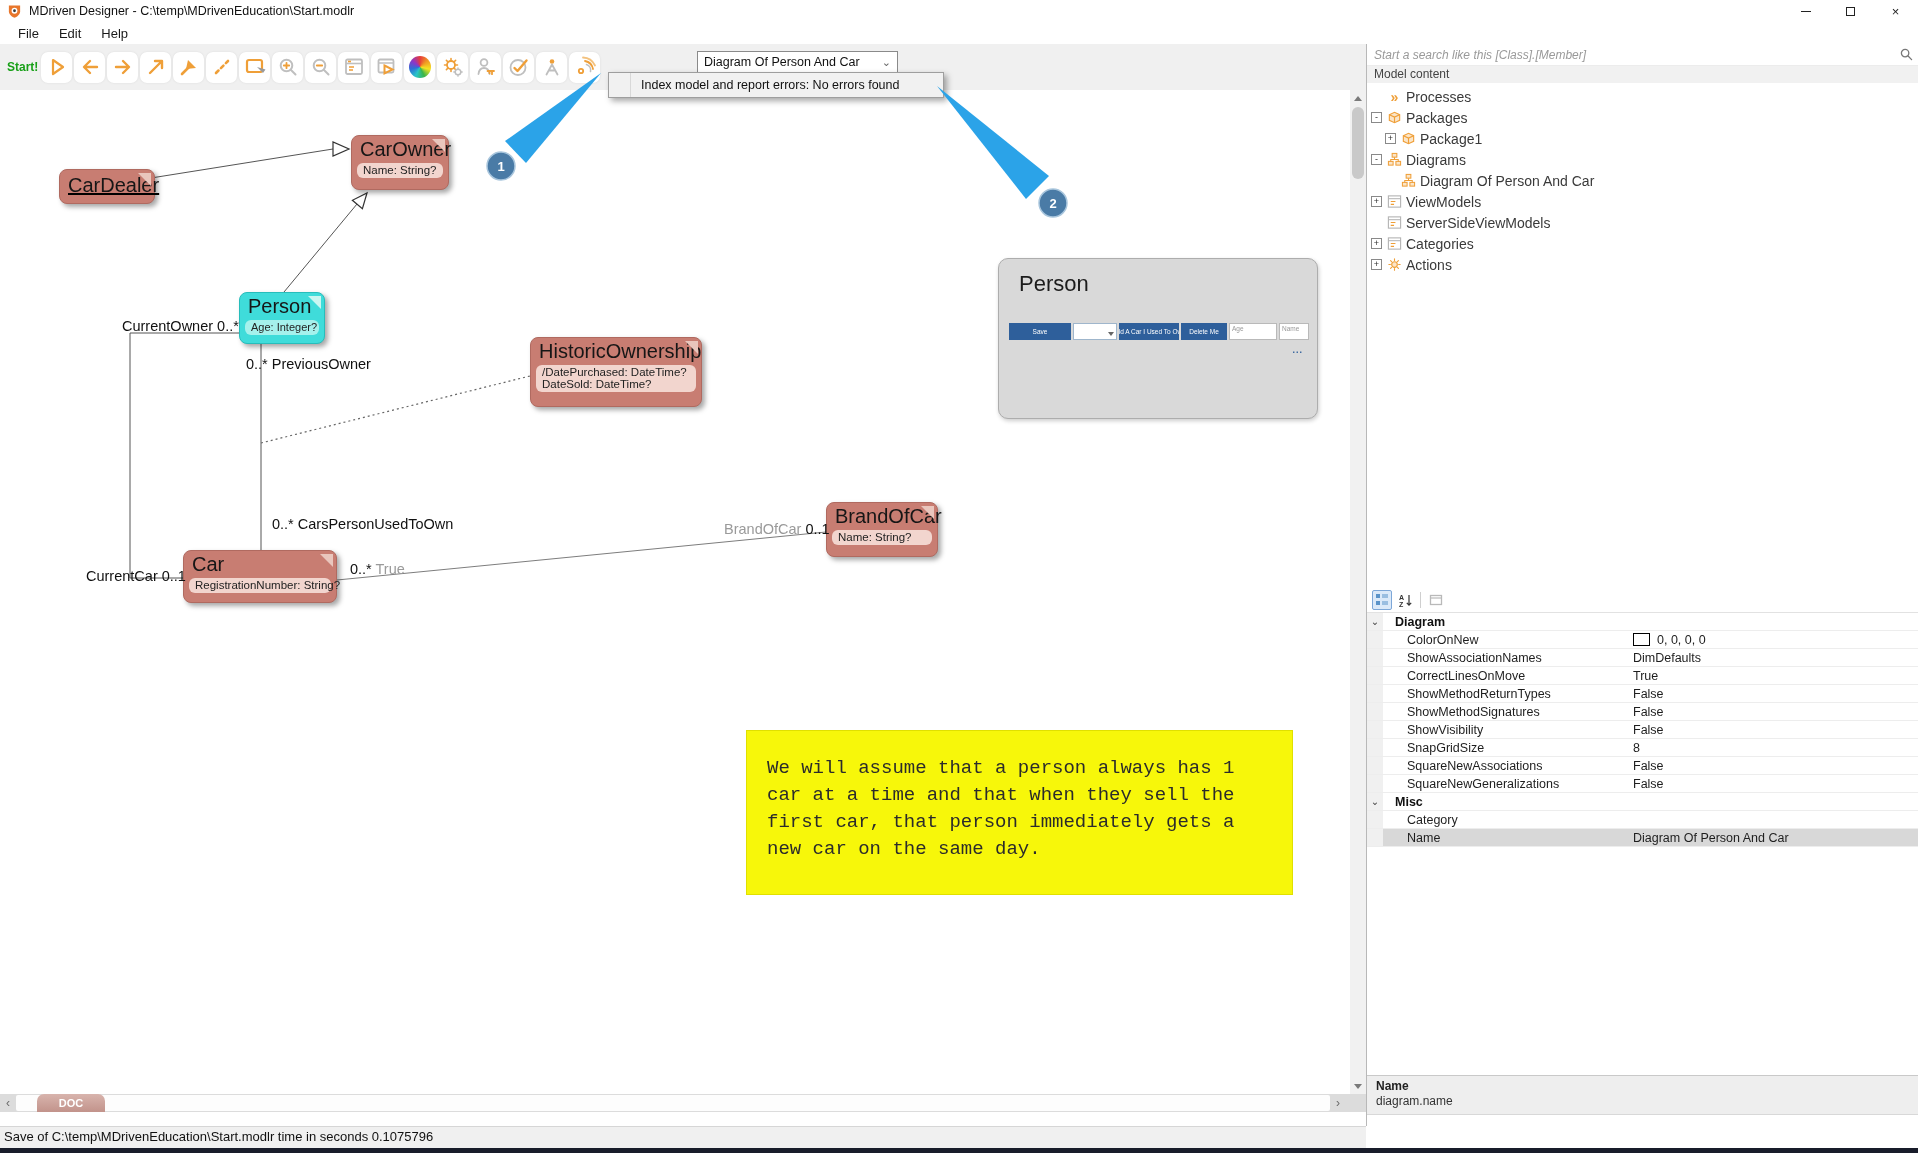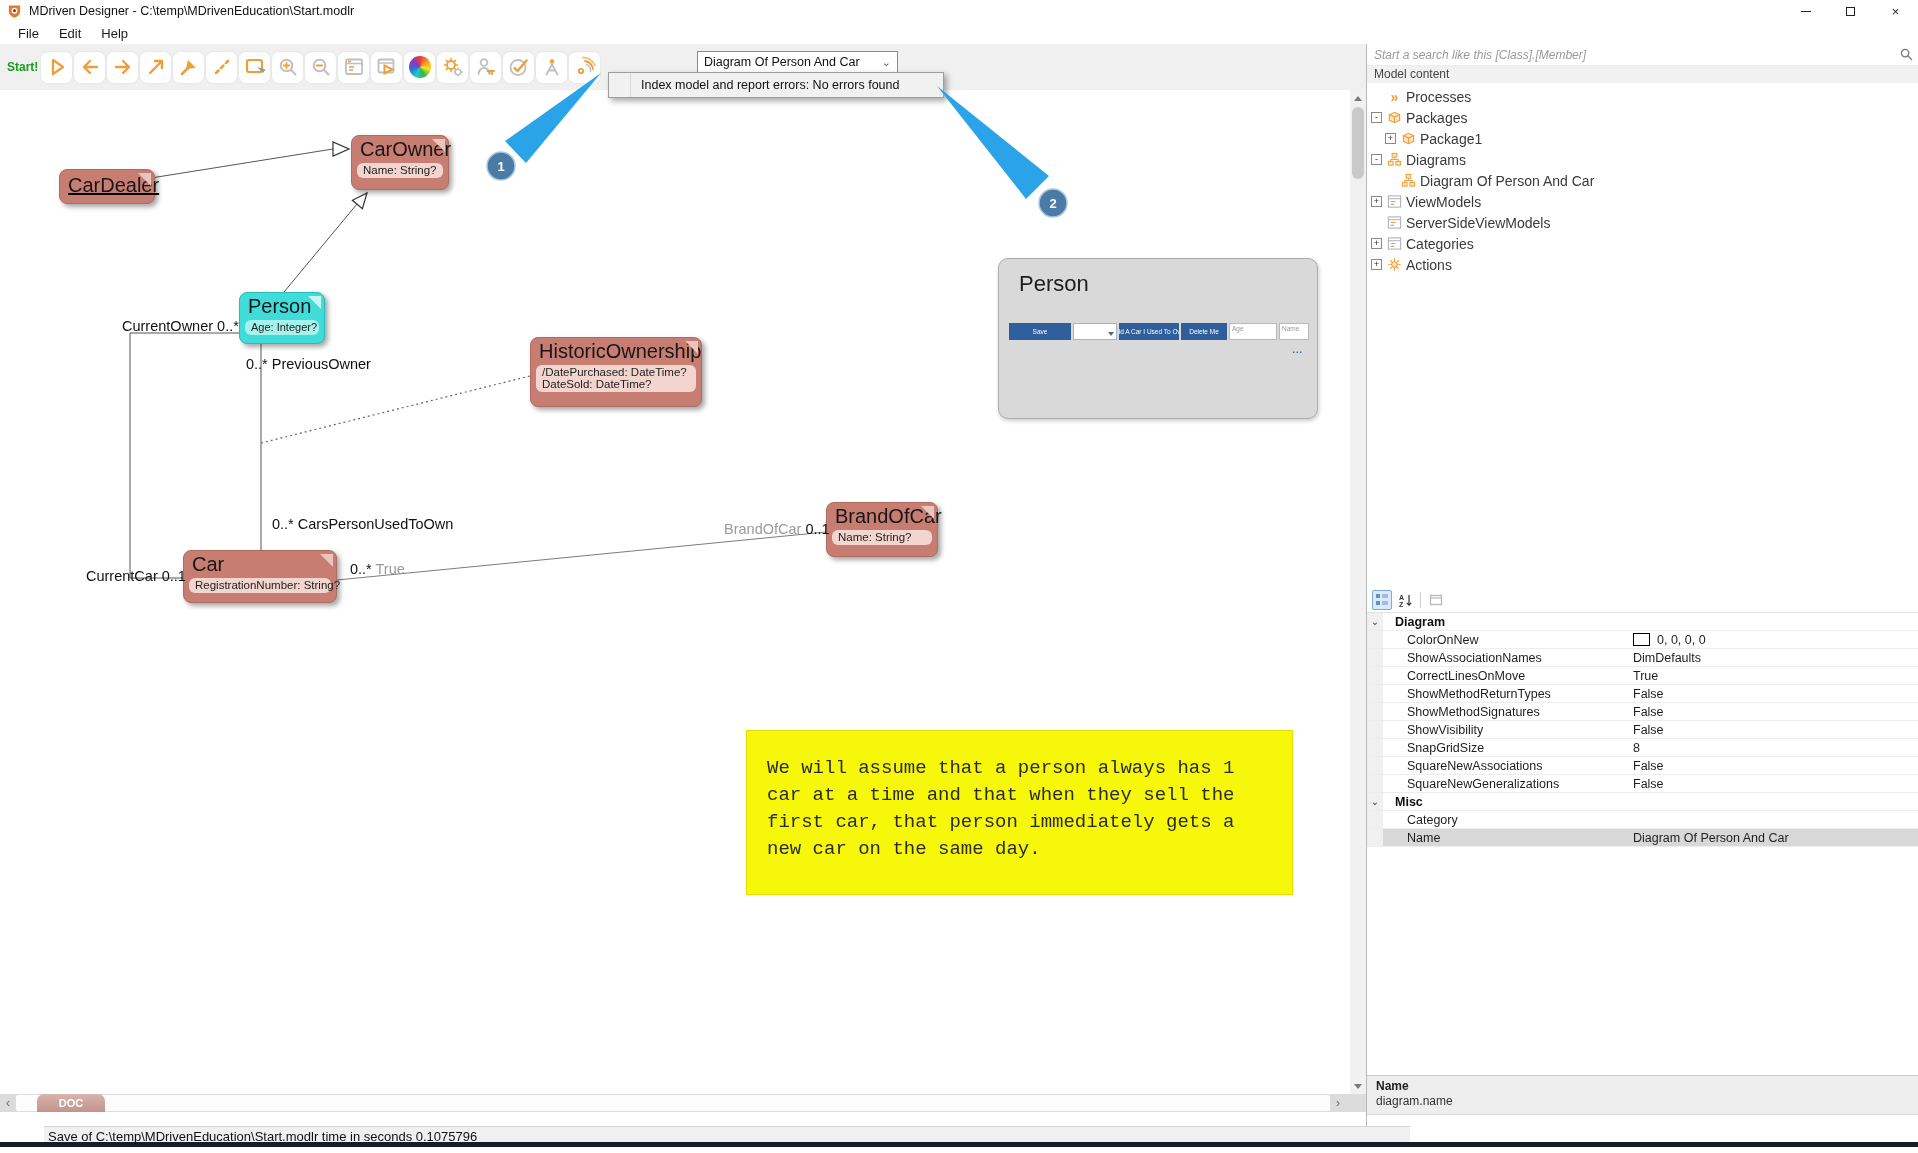--- a/index.html
+++ b/index.html
@@ -98,21 +98,21 @@
   .pg-label { width:242px; padding-left:24px; color:#1e1e1e; flex-shrink:0; }
   .pg-value { flex:1; padding-left:8px; color:#1e1e1e; display:flex; align-items:flex-start; gap:7px; }
   .pg-row.hl { background:#d8d8d8; }
   .swatch { display:inline-block; width:17px; height:13px; background:#fff; border:1px solid #000; }
 
   .desc-panel { position:absolute; left:0; right:0; top:1031px; height:40px; background:#eee; border-top:1px solid #c9c9c9; border-bottom:1px solid #d8d8d8; padding:3px 9px; }
   .desc-title { font-weight:bold; font-size:12px; color:#222; }
   .desc-text { font-size:12px; color:#333; margin-top:1px; }
 
   
-  .statusbar { display:flex; height:16px;margin-left:44px; }
+  .statusbar { display:flex; height:22px; }
   .status-left { width:1366px; background:#f0f0f0; border-top:1px solid #d6d6d6; font-size:13px; color:#111; padding:2px 0 0 4px; }
   .status-right { flex:1; background:#fff; }
   .bottom-strip { height:5px; background:#181c2a; }
 
   
   .tooltip { position:absolute; left:608px; top:72px; width:336px; height:26px; background:#f1f1f1; border:1px solid #9e9e9e; box-shadow:3px 3px 6px rgba(0,0,0,.35); display:flex; align-items:center; z-index:40; }
   .tooltip-gutter { width:22px; align-self:stretch; border-right:1px solid #d8d8d8; }
   .tooltip-text { font-size:12.5px; color:#111; padding-left:10px; white-space:nowrap; }
   .annot-svg { position:absolute; left:0; top:0; z-index:50; pointer-events:none; }
 </style>

